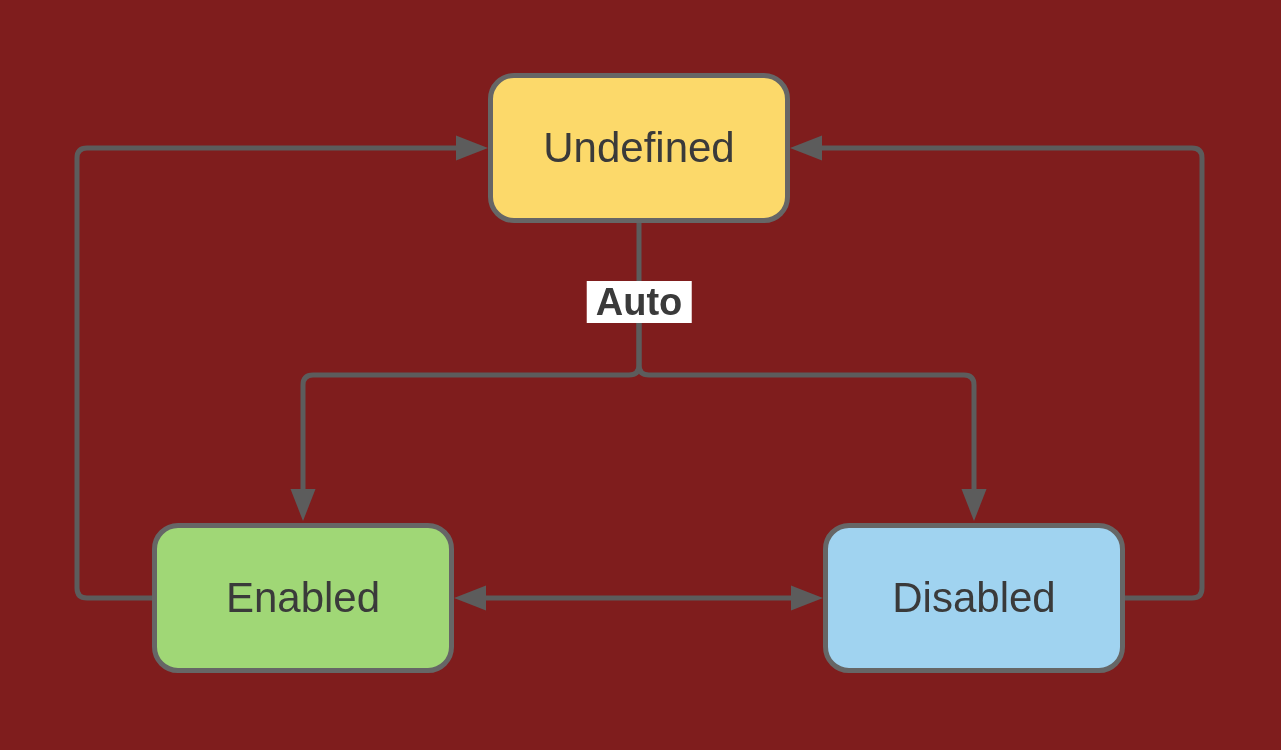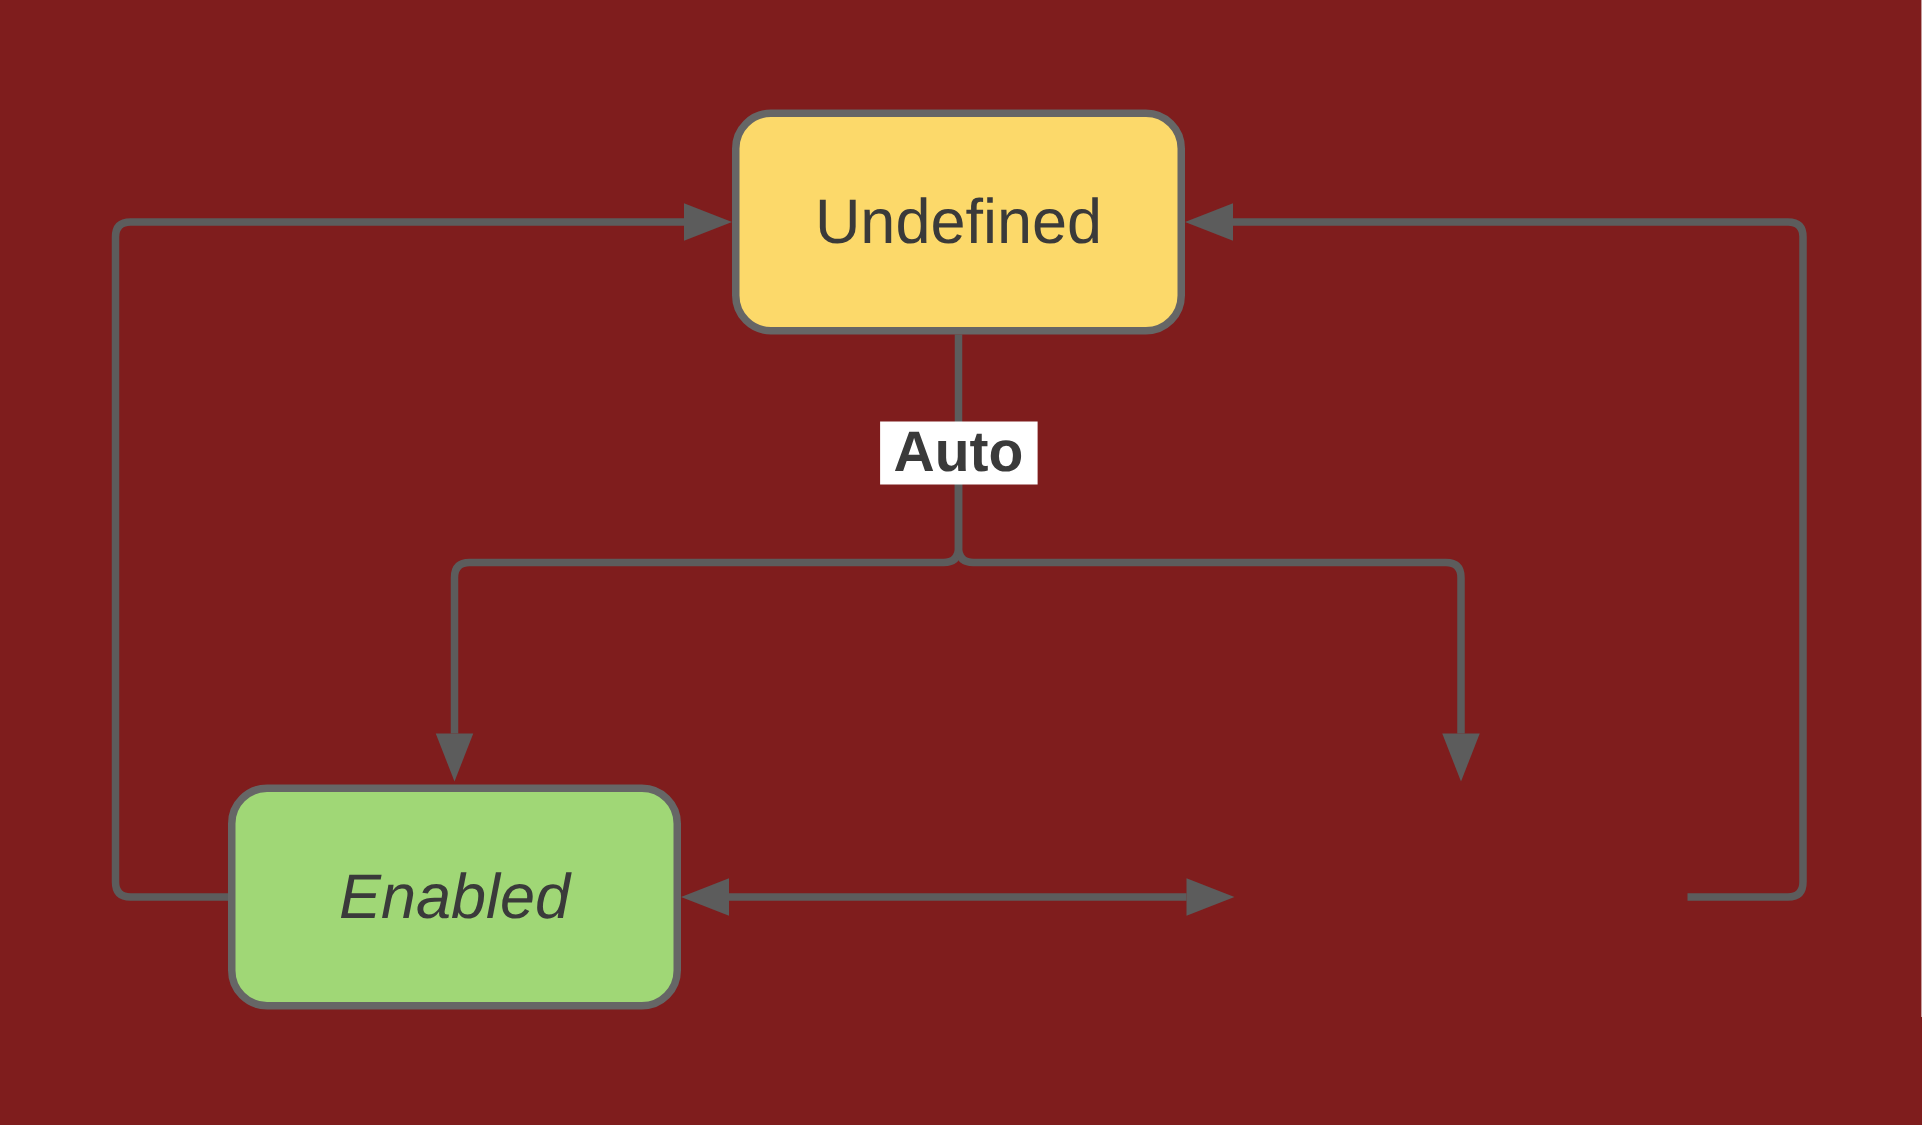--- a/index.html
+++ b/index.html
@@ -34,21 +34,21 @@
     width: 302px;
     height: 150px;
     box-sizing: border-box;
     border: 5px solid #666666;
     border-radius: 26px;
     display: flex;
     align-items: center;
     justify-content: center;
   }
   .node-undefined { left: 488px; top: 73px; }
-  .node-enabled   { left: 152px; top: 523px; font-style: italic; }
+  .node-enabled   { left: 152px; top: 523px; }
   .node-disabled  { left: 823px; top: 523px; }
   .node-label {
     font-size: 42px;
     line-height: 1;
     white-space: nowrap;
   }
   .edge-label {
     position: absolute;
     left: 639px;
     top: 302px;
@@ -99,16 +99,19 @@
   </svg>
 
   <div class="node node-undefined" style="background-color: rgb(252, 217, 106); border-color: rgb(102, 102, 102); color: rgb(58, 58, 58);">
     <span class="node-label">Undefined</span>
   </div>
 
   <div class="node node-enabled" style="background-color: rgb(160, 215, 118); border-color: rgb(102, 102, 102); color: rgb(58, 58, 58);">
     <span class="node-label">Enabled</span>
   </div>
 
+  <div class="node node-disabled" style="background-color: rgb(160, 211, 240); border-color: rgb(102, 102, 102); color: rgb(58, 58, 58);">
+    <span class="node-label">Disabled</span>
+  </div>
 
   <div class="edge-label" style="color: rgb(58, 58, 58); background-color: rgb(255, 255, 255);">Auto</div>
 
 </div>
 
 </body></html>

